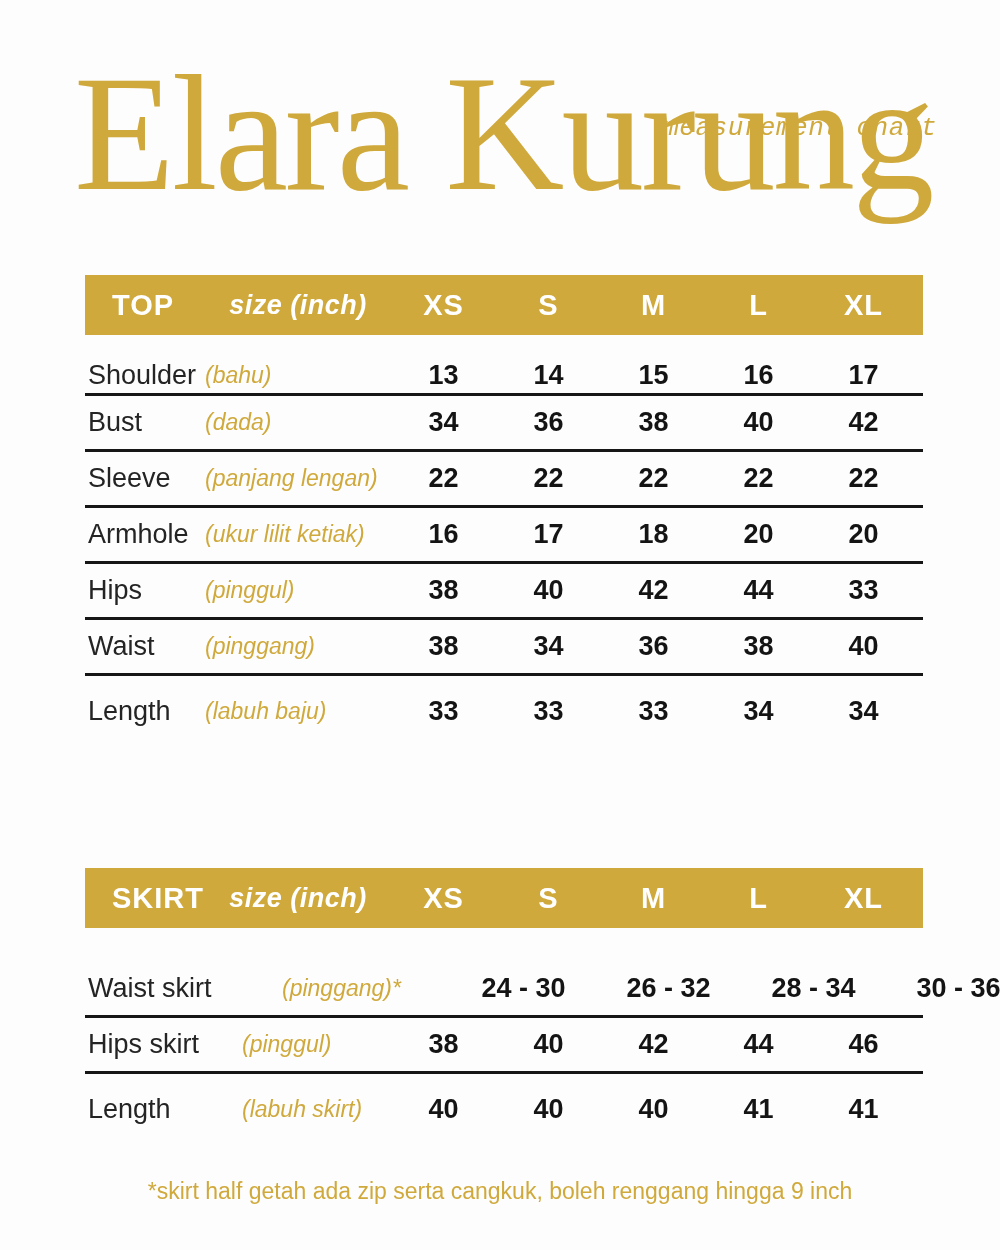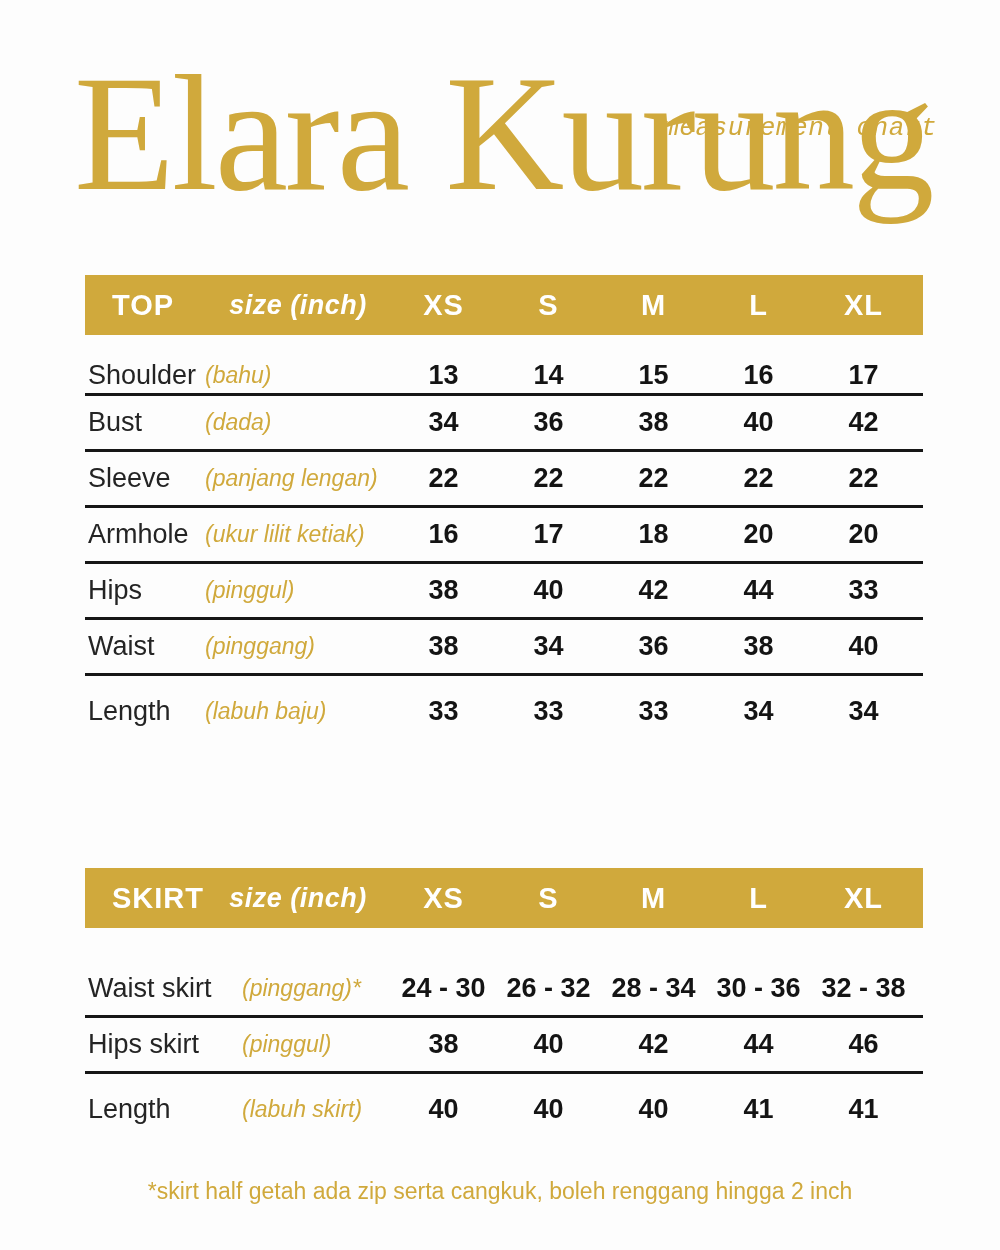--- a/index.html
+++ b/index.html
@@ -45,21 +45,21 @@
   .hsec  { padding-left:27px; letter-spacing:1px; }
   .hunit { font-style:italic; text-align:center; font-size:27px; letter-spacing:0.5px; }
   .hsize { text-align:center; letter-spacing:1px; }
 
   .trow {
     align-items:center;
     height:56px;
     border-bottom:3px solid var(--line, #161616);
   }
   .trow.first-top   { height:61px; padding-top:22px; }
-  .trow.first-skirt { height:90px; padding-top:33px; }
+  .trow.first-skirt { height:90px; padding-top:33px;gap:40px; }
   .trow.last        { height:70px; border-bottom:none; }
 
   .rlabel {
     font-size:27px; color:var(--ink, #242424);
     padding-left:3px; line-height:1; white-space:nowrap;
   }
   .rsub {
     font-size:23px; font-style:italic; line-height:1;
     color:var(--gold, #D0A93C); white-space:nowrap;
   }
@@ -202,15 +202,15 @@
       <div class="rlabel">Length</div>
       <div class="rsub">(labuh skirt)</div>
       <div class="rval">40</div>
       <div class="rval">40</div>
       <div class="rval">40</div>
       <div class="rval">41</div>
       <div class="rval">41</div>
     </div>
   </section>
 
-  <div class="footnote">*skirt half getah ada zip serta cangkuk, boleh renggang hingga 2 inch</div>
+  <div class="footnote">*skirt half getah ada zip serta cangkuk, boleh renggang hingga 9 inch</div>
 
 </div>
 
 </body></html>

